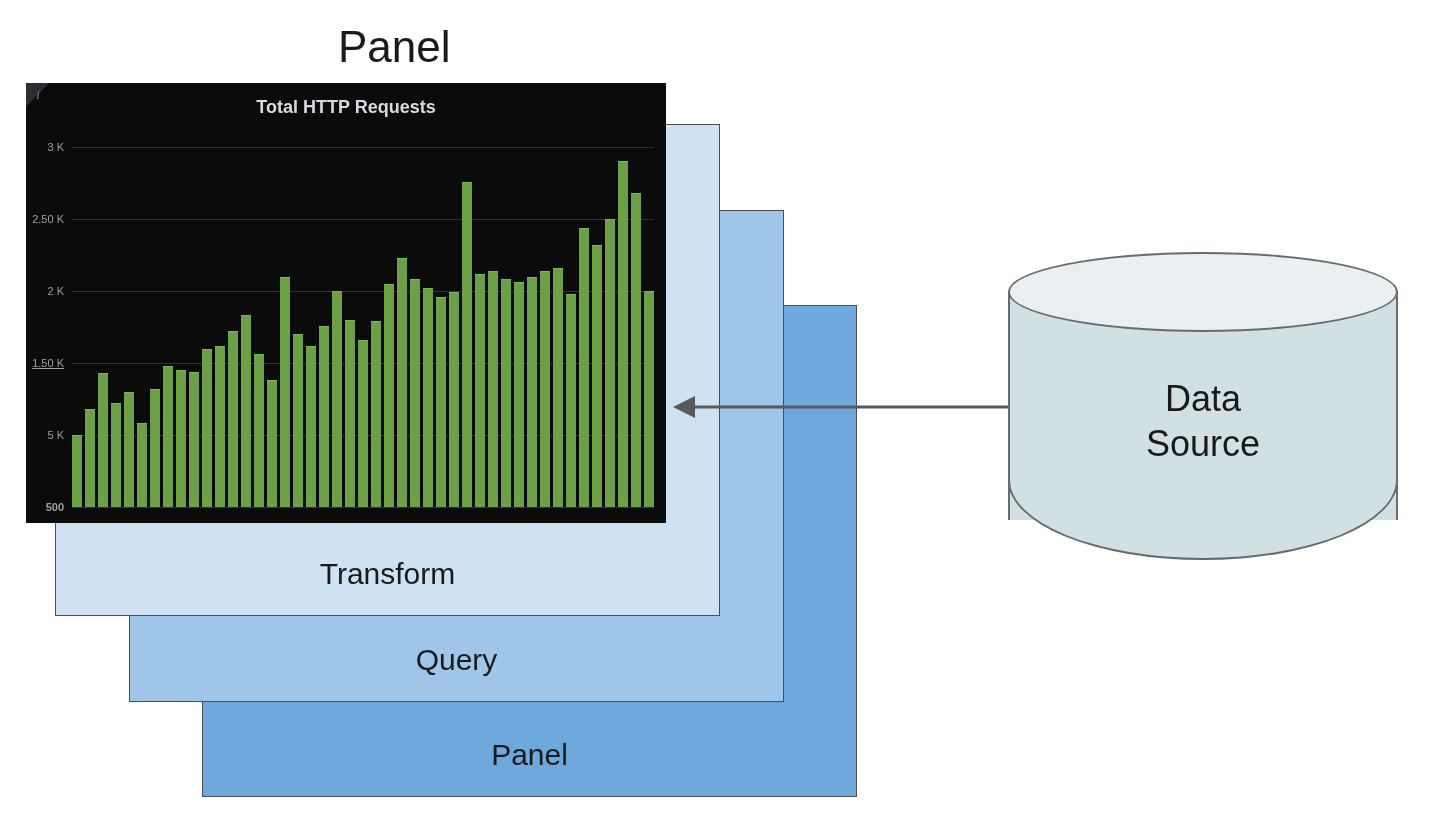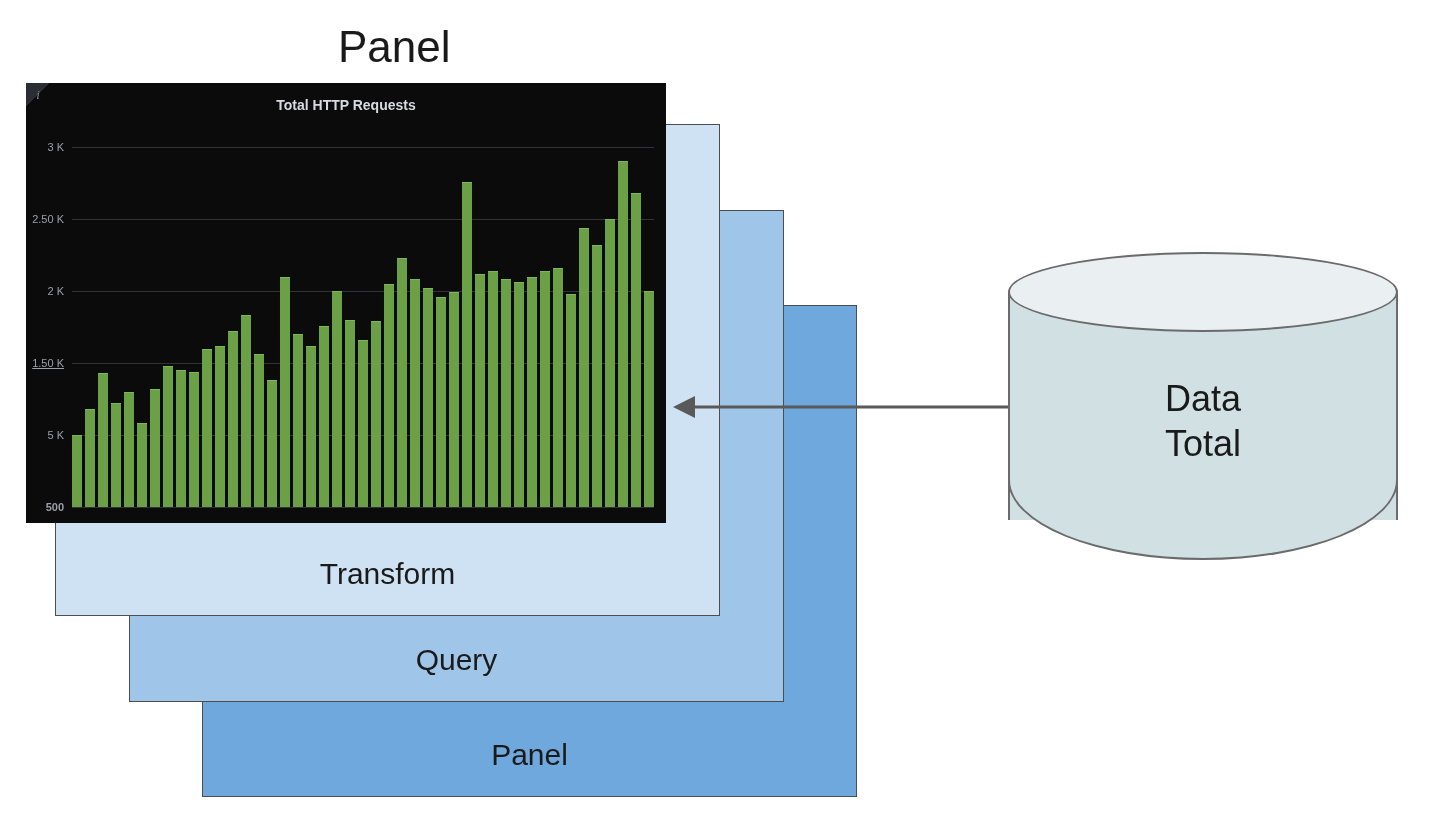--- a/index.html
+++ b/index.html
@@ -66,21 +66,21 @@
       font-style: italic;
       font-family: Georgia, serif;
       display: flex;
       align-items: center;
       justify-content: center;
       background: linear-gradient(135deg, #2a2d31 50%, transparent 50%);
     }
     .chart-title {
       text-align: center;
       padding-top: 14px;
-      font-size: 14px;
+      font-size: 18px;
       font-weight: 600;
       color: #d7dae0;
     }
     .chart-area {
       position: absolute;
       left: 46px; right: 12px;
       top: 64px; bottom: 16px;
     }
     .y-axis {
       position: absolute;
@@ -286,16 +286,16 @@
     <div class="arrow-head"></div>
   </div>
 
   <div class="cylinder">
     <div class="cyl-body"></div>
     <div class="cyl-bottom-wrap">
         <div class="cyl-bottom"></div>
       </div>
     <div class="cyl-top"></div>
     <div class="cyl-label">Data
-Total</div>
+Source</div>
   </div>
 
 </div>
 
 </body></html>

